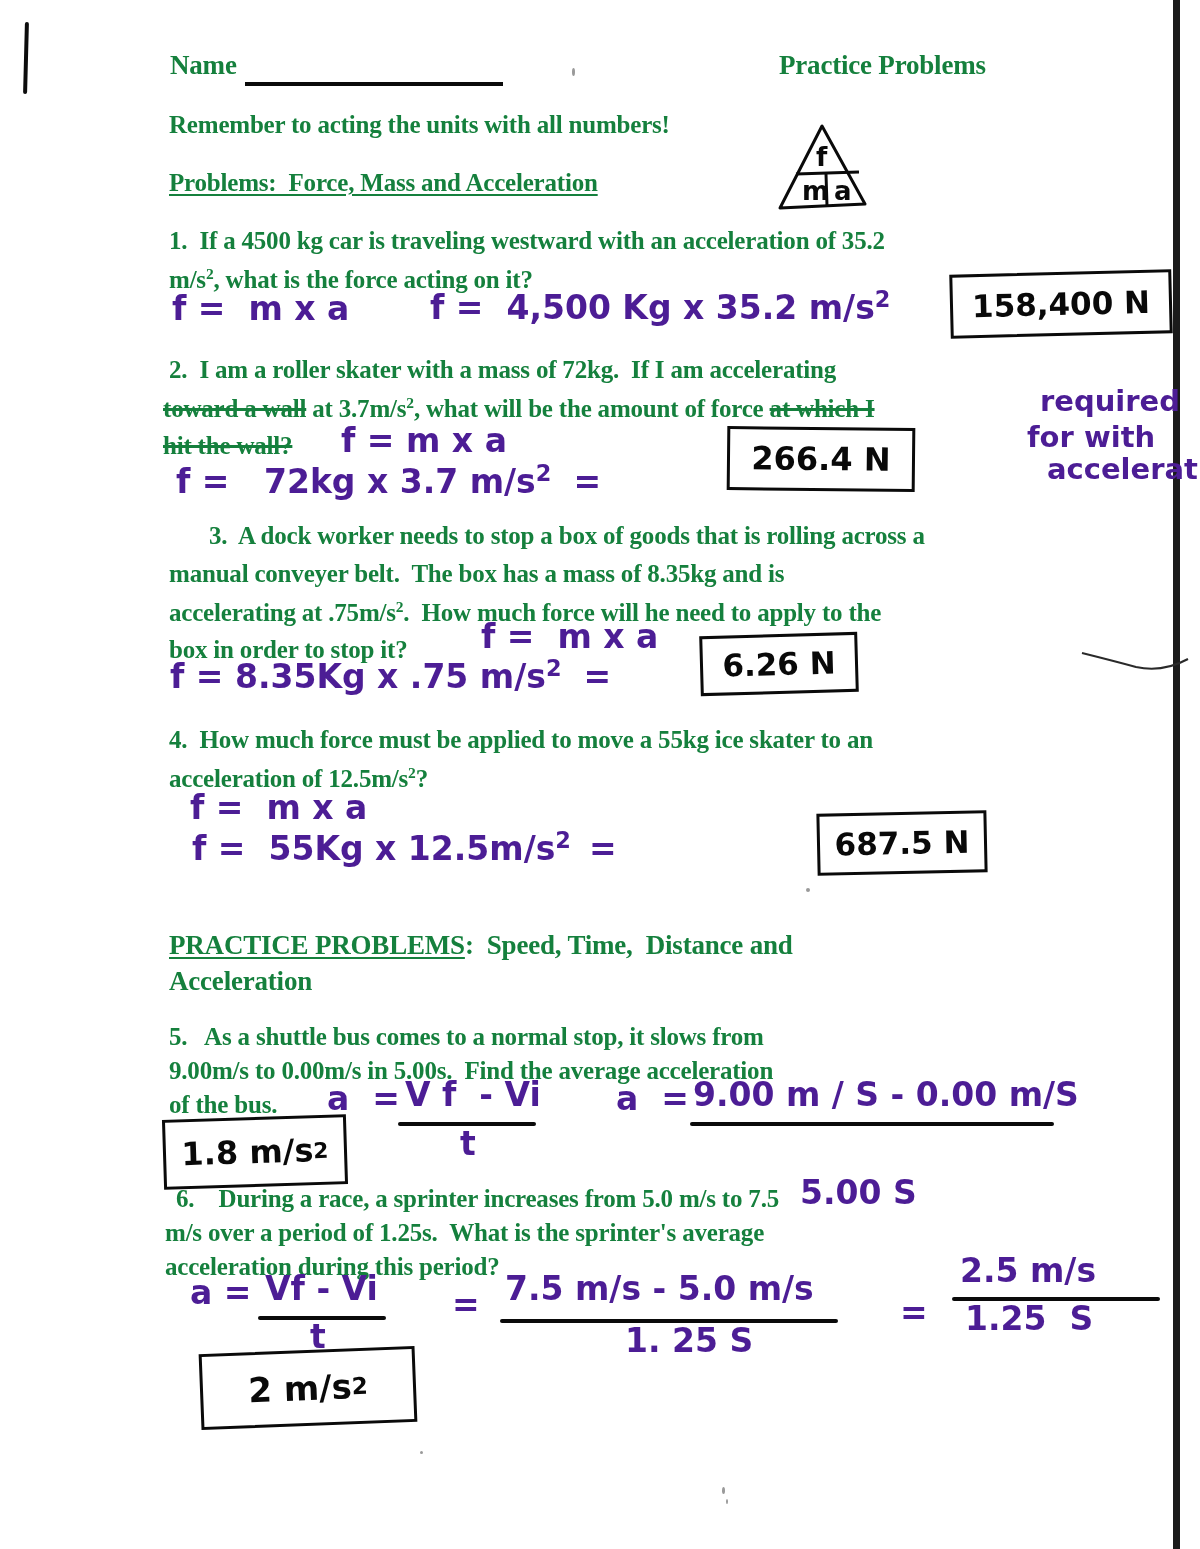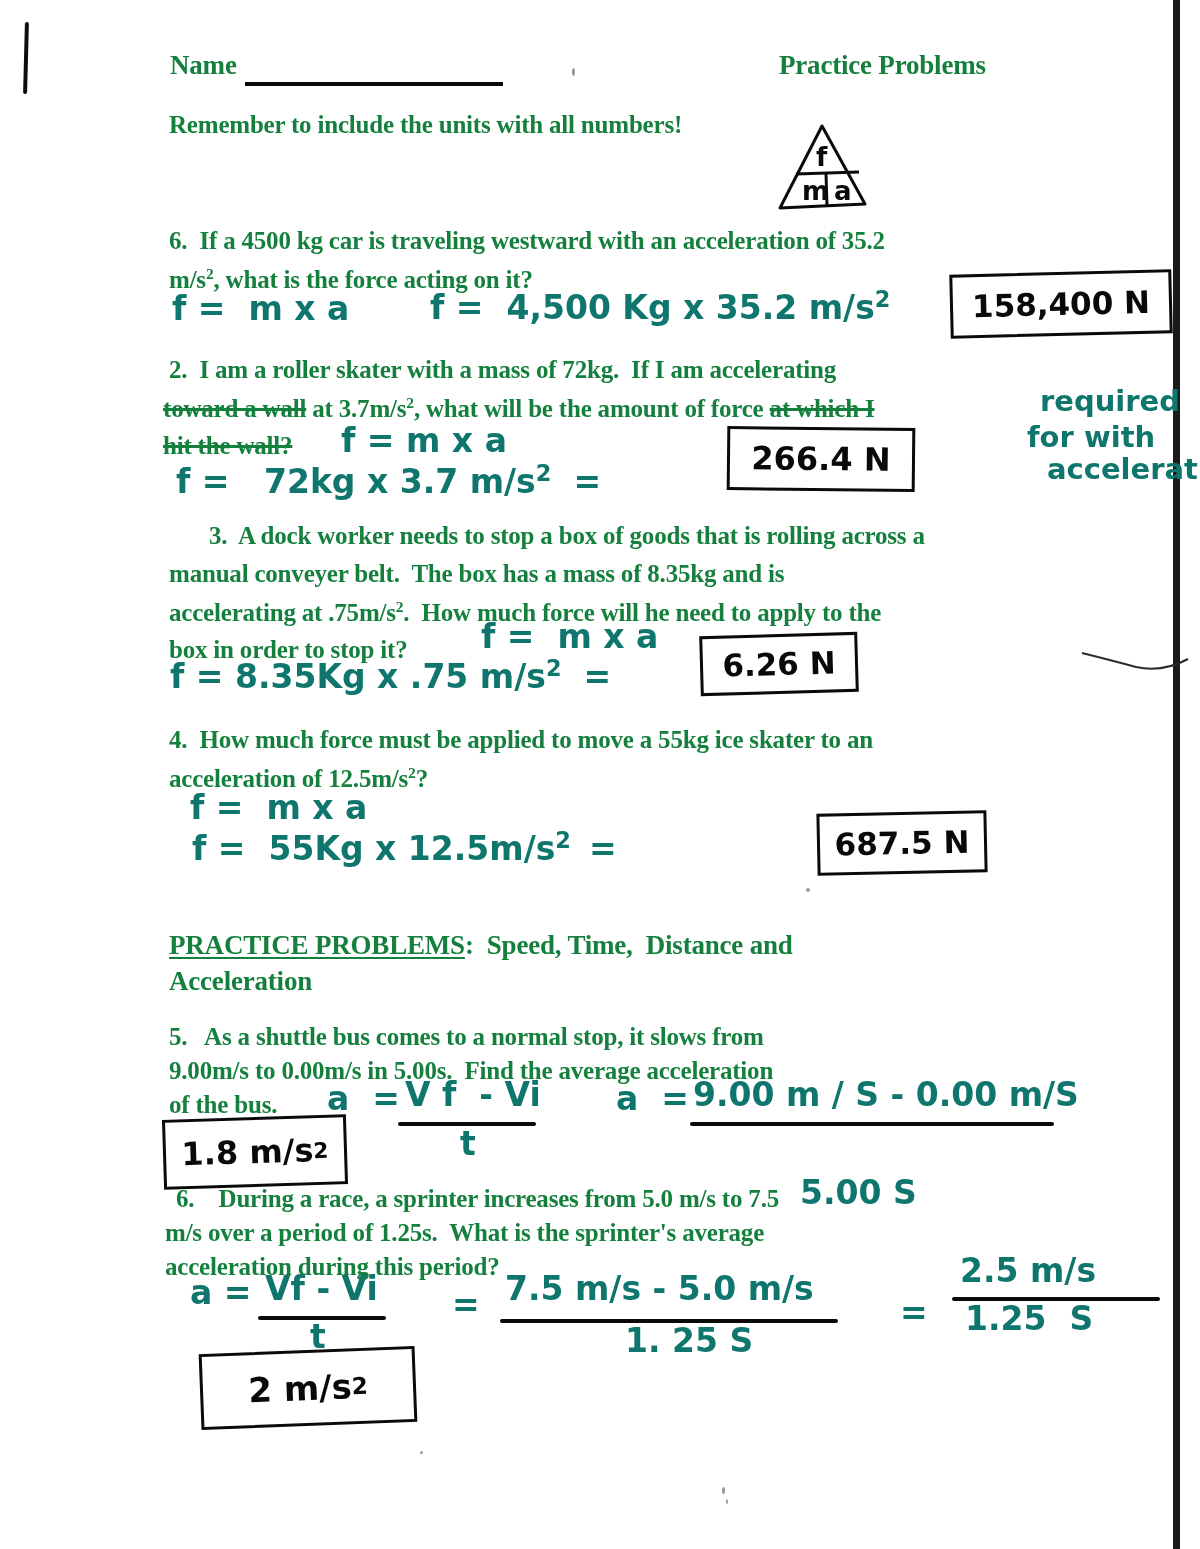--- a/index.html
+++ b/index.html
@@ -73,21 +73,21 @@
     position: absolute;
     height: 4px;
     background: #0a0a0a;
   }
 
   
   .hand {
     position: absolute;
     font-family: "DejaVu Sans", sans-serif;
     font-weight: 600;
-    color: #0f766e;
+    color: #4c1d95;
     white-space: pre;
     line-height: 1.0;
   }
   .hw-lg { font-size: 33px; }
   .hw-md { font-size: 29px; }
   .hsup { font-size: 0.68em; vertical-align: super; }
 
   
   .ansbox {
     position: absolute;
@@ -127,35 +127,36 @@
 
   <div class="scan-edge-right"></div>
   <div class="scan-edge-outer"></div>
   <div class="pen-tick"></div>
 
   <div class="printed p-head" style="left:170px; top:52px; font-size:27px;">Name</div>
   <div class="name-rule" style="left:245px; top:82px; width:258px;"></div>
 
   <div class="printed p-head" style="left:779px; top:52px; font-size:27px;">Practice Problems</div>
 
-  <div class="printed p-body" style="left:169px; top:112px;">Remember to include the units with all numbers!</div>
-
+  <div class="printed p-body" style="left:169px; top:112px;">Remember to acting the units with all numbers!</div>
+
+  <div class="printed p-body u" style="left:169px; top:170px;">Problems:  Force, Mass and Acceleration</div>
 
   <div class="tri-wrap" style="left:768px; top:122px;">
     <svg width="110" height="92" viewBox="0 0 110 92">
       <path d="M 54 4 L 12 86 L 97 82 Z" fill="none" stroke="#0a0a0a" stroke-width="3" stroke-linejoin="round"></path>
       <path d="M 28 52 L 91 50" fill="none" stroke="#0a0a0a" stroke-width="3"></path>
       <path d="M 58 52 L 59 84" fill="none" stroke="#0a0a0a" stroke-width="3"></path>
       <text x="48" y="44" font-family="DejaVu Sans, sans-serif" font-size="26" font-weight="600" fill="#0a0a0a">f</text>
       <text x="34" y="78" font-family="DejaVu Sans, sans-serif" font-size="26" font-weight="600" fill="#0a0a0a">m</text>
       <text x="66" y="78" font-family="DejaVu Sans, sans-serif" font-size="26" font-weight="600" fill="#0a0a0a">a</text>
     </svg>
   </div>
 
-  <div class="printed p-body" style="left:169px; top:228px;">6.  If a 4500 kg car is traveling westward with an acceleration of 35.2</div>
+  <div class="printed p-body" style="left:169px; top:228px;">1.  If a 4500 kg car is traveling westward with an acceleration of 35.2</div>
   <div class="printed p-body" style="left:169px; top:266px;"><span>m/s</span><span class="sup">2</span><span>, what is the force acting on it?</span></div>
 
   <div class="hand hw-lg" style="left:172px; top:292px;">f =  m x a</div>
   <div class="hand hw-lg" style="left:430px; top:288px;"><span>f =  4,500 Kg x 35.2 m/s</span><span class="hsup">2</span></div>
 
   <div class="ansbox hw-lg" style="left:950px; top:272px; width:216px; height:58px; transform:rotate(-1.4deg); font-size:31px;">158,400 N</div>
 
   <div class="printed p-body" style="left:169px; top:357px;">2.  I am a roller skater with a mass of 72kg.  If I am accelerating</div>
   <div class="printed p-body" style="left:163px; top:395px;"><span class="strike">toward a wall</span><span> at 3.7m/s</span><span class="sup">2</span><span>, what will be the amount of force </span><span class="strike">at which I</span></div>
   <div class="printed p-body strike" style="left:163px; top:433px;">hit the wall?</div>

